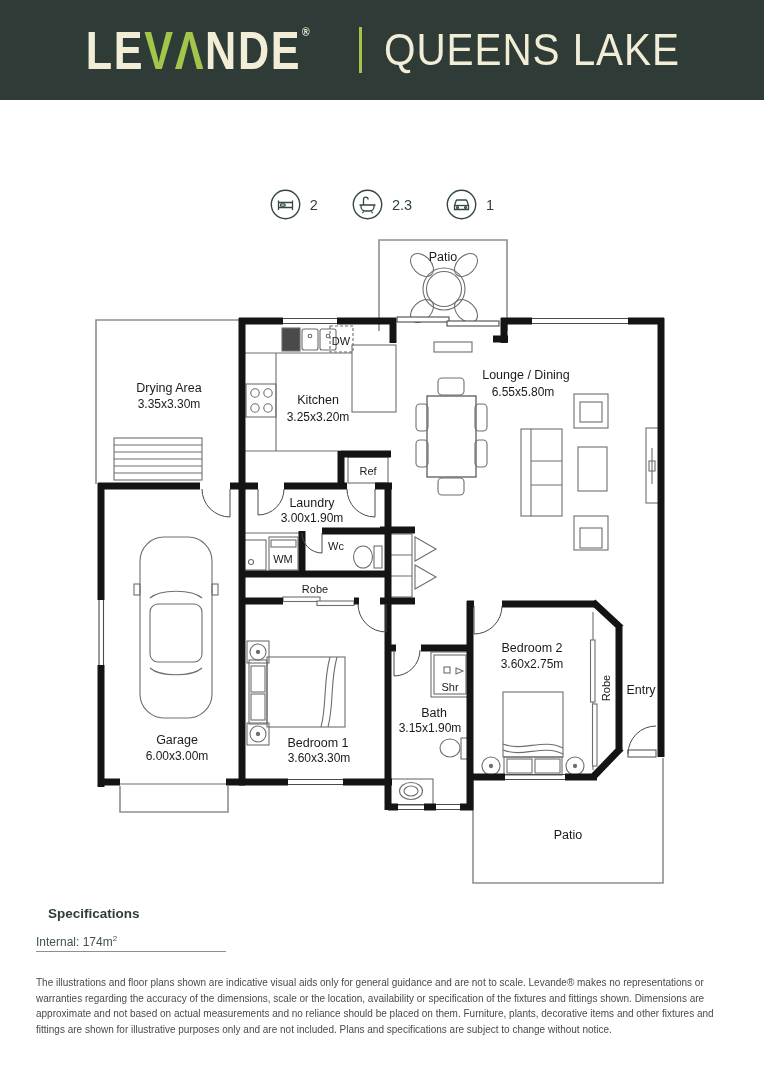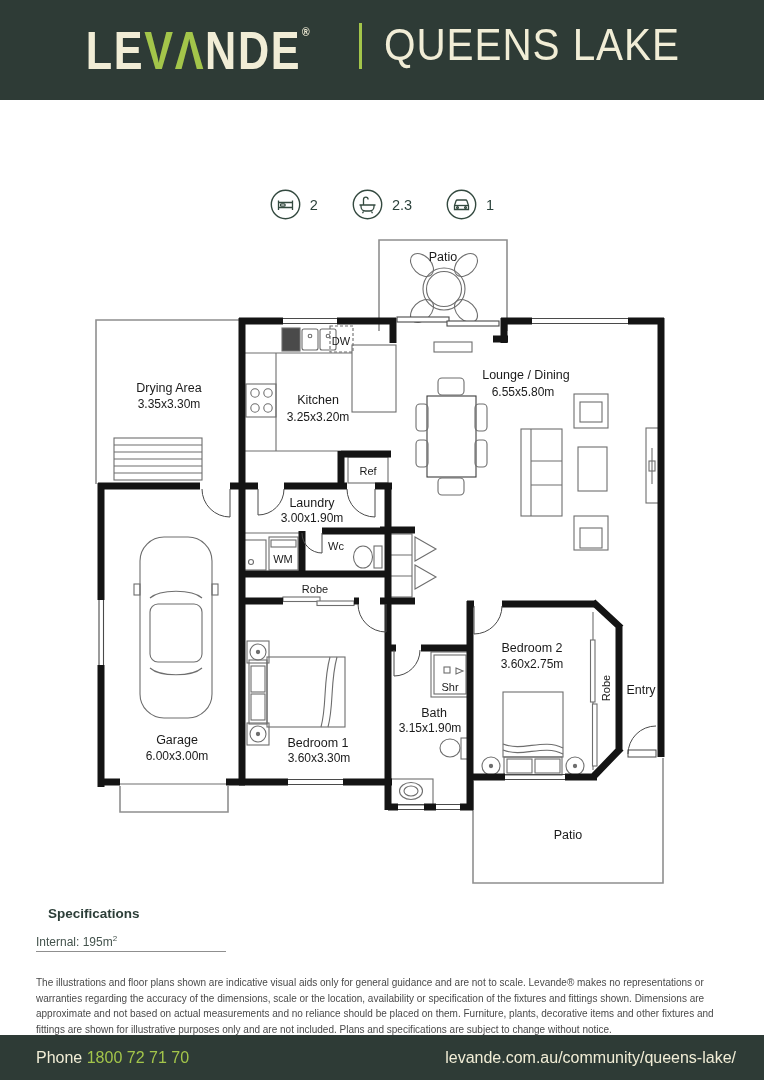--- a/index.html
+++ b/index.html
@@ -1,21 +1,21 @@
 <!DOCTYPE html>
 <html><head>
 <meta charset="utf-8">
 <style>
   html,body{margin:0;padding:0;background:#fff;}
   .page{position:relative;width:764px;height:1080px;background:#ffffff;overflow:hidden;
         font-family:"Liberation Sans",sans-serif;}
   
   .header{position:absolute;top:0;left:0;width:764px;height:100px;background:#2e3b36;
           display:flex;align-items:center;justify-content:center;}
-  .brandrow{display:flex;gap:22px;}
+  .brandrow{display:flex;align-items:center;gap:22px;}
   .brand{display:inline-block;transform:scaleX(.80);transform-origin:center;
          font-weight:700;font-size:54px;letter-spacing:2px;color:#f1edd6;line-height:1;
          white-space:nowrap;}
   .brand .accent{color:#a3c54a;}
   .brand .reg{font-size:13px;vertical-align:top;line-height:1;position:relative;top:2px;left:1px;letter-spacing:0;}
   .divider{width:3px;height:46px;background:#a3c54a;}
   .community{display:inline-block;transform:scaleX(.92);transform-origin:left center;
              font-weight:400;font-size:44px;letter-spacing:1px;color:#f1edd6;line-height:1;white-space:nowrap;}
   
   .title{position:absolute;top:140px;left:0;width:764px;text-align:center;}
@@ -380,22 +380,18 @@
       <text class="rsmall" x="450" y="691">Shr</text>
       <text class="rname" x="532" y="652">Bedroom 2</text>
       <text class="rdims" x="532" y="668">3.60x2.75m</text>
       <text class="rsmall" x="606" y="692" transform="rotate(-90 606 688)">Robe</text>
       <text class="rname" x="641" y="694">Entry</text>
       <text class="rname" x="568" y="839">Patio</text>
     </g>
   </svg>
 
   <div class="specs-h">Specifications</div>
-  <div class="specs-v"><span>Internal: 195m</span><sup>2</sup></div>
+  <div class="specs-v"><span>Internal: 174m</span><sup>2</sup></div>
   <div class="specs-line"></div>
   <div class="disclaimer">The illustrations and floor plans shown are indicative visual aids only for general guidance and are not to scale. Levande® makes no representations or warranties regarding the accuracy of the dimensions, scale or the location, availability or specification of the fixtures and fittings shown. Dimensions are approximate and not based on actual measurements and no reliance should be placed on them. Furniture, plants, decorative items and other fixtures and fittings are shown for illustrative purposes only and are not included. Plans and specifications are subject to change without notice.</div>
 
-  <div class="footer">
-    <div class="phone"><span>Phone</span> <b>1800 72 71 70</b></div>
-    <div class="site">levande.com.au/community/queens-lake/</div>
-  </div>
 
 </div>
 
 </body></html>

